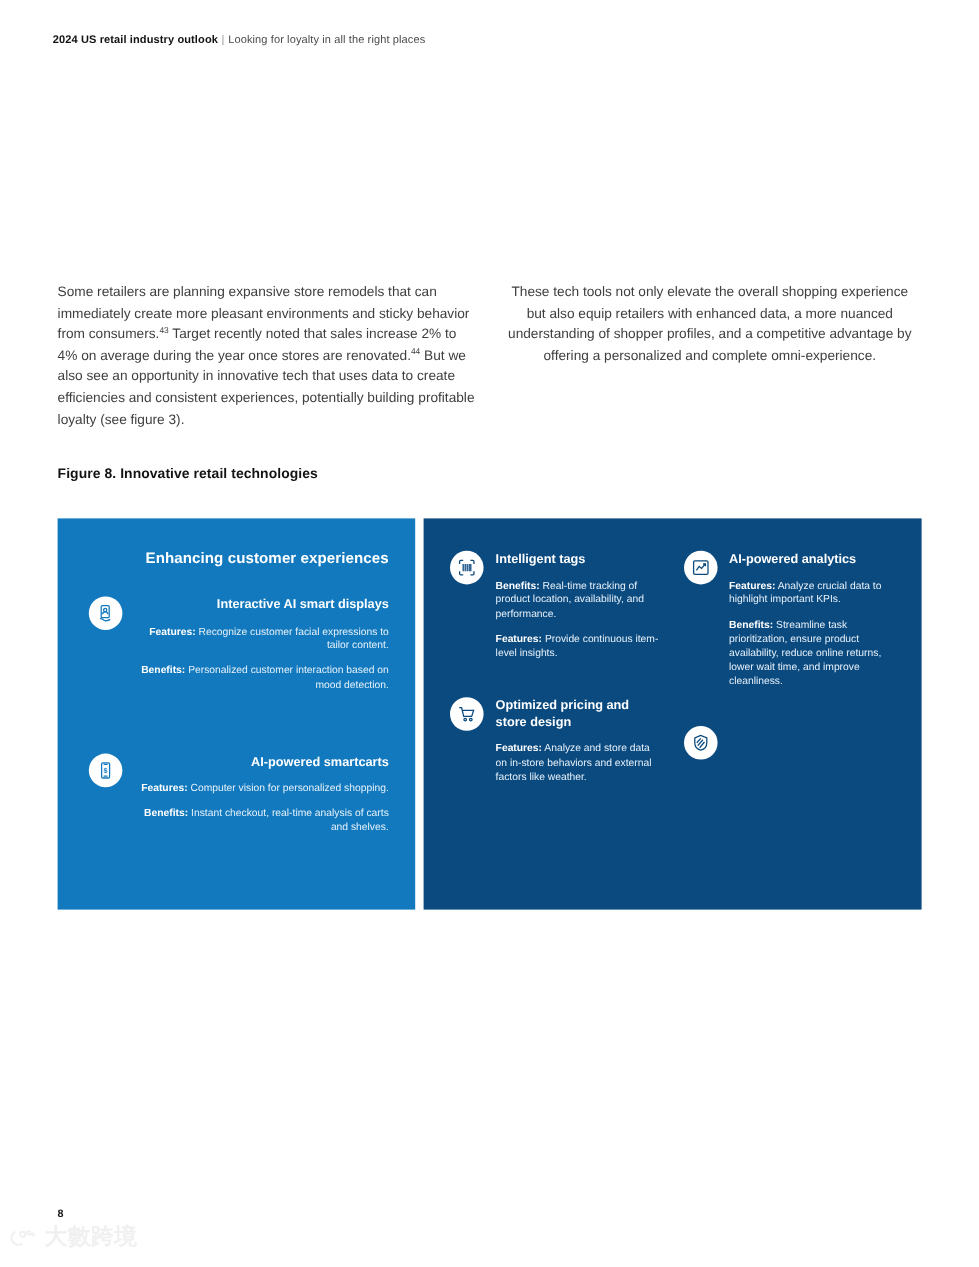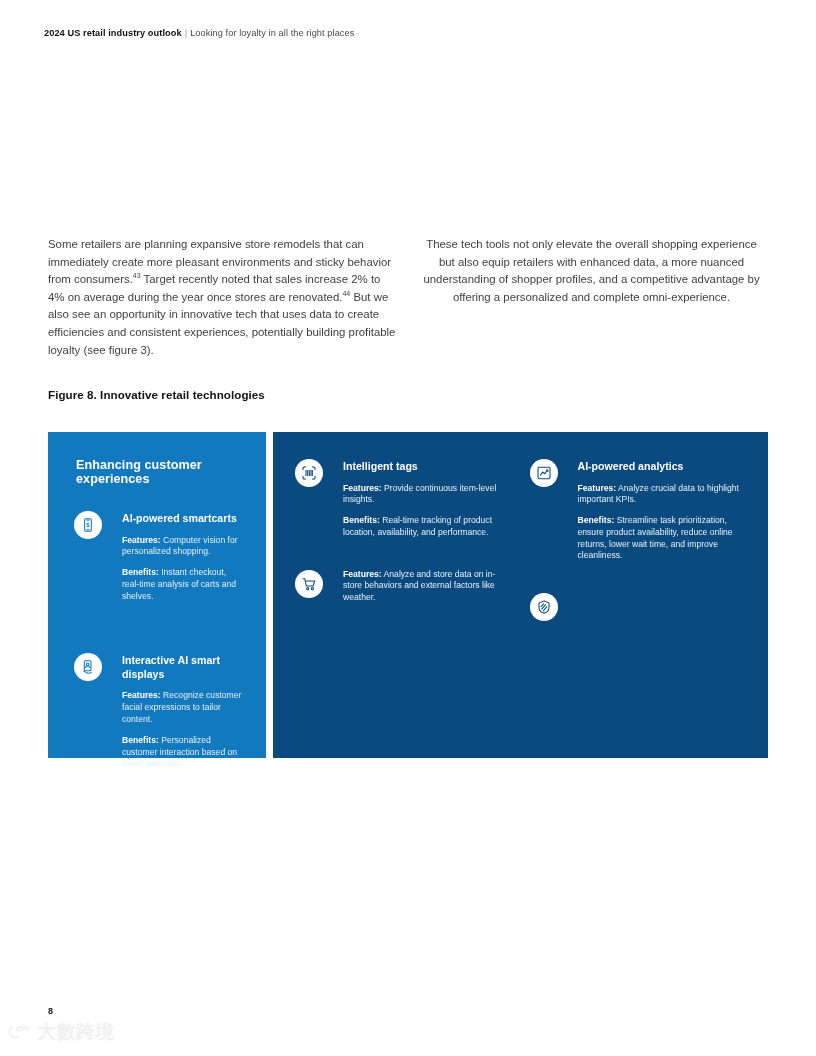--- a/index.html
+++ b/index.html
@@ -87,22 +87,23 @@
     width: 720px;
     height: 326px;
     display: flex;
     gap: 7px;
   }
   .panel {
     box-sizing: border-box;
     padding: 26px 22px 20px 22px;
   }
   .panel-left {
-    width: 218px;
+    width: 298px;
     background: #1279be;
+    text-align: right;
   }
   .panel-right {
     flex: 1;
     background: #0b4a7f;
   }
   .panel-title {
     color: #ffffff;
     font-weight: bold;
     font-size: 12.6px;
     margin: 0 0 24px 0;
@@ -124,21 +125,21 @@
   }
   .items-col-left-panel {
     display: flex;
     flex-direction: column;
     gap: 50px;
     padding-left: 4px;
   }
 
   .item {
     display: flex;
-    gap: 20px;
+    gap: 10px;
     align-items: flex-start;
   }
   .badge {
     flex: 0 0 auto;
     width: 28px;
     height: 28px;
     border-radius: 50%;
     background: #ffffff;
     display: flex;
     align-items: center;
@@ -220,50 +221,50 @@
   <div class="col col-right">These tech tools not only elevate the overall shopping experience but also equip retailers with enhanced data, a more nuanced understanding of shopper profiles, and a competitive advantage by offering a personalized and complete omni-experience.</div>
 
   <div class="fig-caption">Figure 8. Innovative retail technologies</div>
 
   <div class="figure">
 
     <div class="panel panel-left">
       <div class="panel-title">Enhancing customer experiences</div>
 
       <div class="items-col-left-panel">
+
+        <div class="item">
+          <span class="badge">
+            <svg width="16" height="16" viewBox="0 0 24 24" stroke-width="1.6">
+              <rect x="6.5" y="2.5" width="10" height="15" rx="1.5"></rect>
+              <circle cx="11.5" cy="8" r="2"></circle>
+              <path d="M8.2 13.4c0-1.8 1.5-3 3.3-3s3.3 1.2 3.3 3"></path>
+              <path d="M5 18.5c2 0 3.5 1 5 2.2 1.6 1.2 5.5 1 7.5-1.2"></path>
+            </svg>
+          </span>
+          <div class="item-body">
+            <div class="item-title">Interactive AI smart displays</div>
+            <div class="item-line"><span class="lbl">Features:</span><span> Recognize customer facial expressions to tailor content.</span></div>
+            <div class="item-line"><span class="lbl">Benefits:</span><span> Personalized customer interaction based on mood detection.</span></div>
+          </div>
+        </div>
 
         <div class="item">
           <span class="badge">
             <svg width="16" height="16" viewBox="0 0 24 24" stroke-width="1.6">
               <rect x="7" y="2.5" width="10" height="19" rx="1.6"></rect>
               <text x="12" y="15.2" font-size="9" font-family="Liberation Sans, sans-serif" text-anchor="middle" stroke="none" fill="#1279be" font-weight="bold">$</text>
               <line x1="9.5" y1="4.6" x2="14.5" y2="4.6"></line>
               <line x1="9.5" y1="19.2" x2="14.5" y2="19.2"></line>
             </svg>
           </span>
           <div class="item-body">
             <div class="item-title">AI-powered smartcarts</div>
             <div class="item-line"><span class="lbl">Features:</span><span> Computer vision for personalized shopping.</span></div>
             <div class="item-line"><span class="lbl">Benefits:</span><span> Instant checkout, real-time analysis of carts and shelves.</span></div>
-          </div>
-        </div>
-
-        <div class="item">
-          <span class="badge">
-            <svg width="16" height="16" viewBox="0 0 24 24" stroke-width="1.6">
-              <rect x="6.5" y="2.5" width="10" height="15" rx="1.5"></rect>
-              <circle cx="11.5" cy="8" r="2"></circle>
-              <path d="M8.2 13.4c0-1.8 1.5-3 3.3-3s3.3 1.2 3.3 3"></path>
-              <path d="M5 18.5c2 0 3.5 1 5 2.2 1.6 1.2 5.5 1 7.5-1.2"></path>
-            </svg>
-          </span>
-          <div class="item-body">
-            <div class="item-title">Interactive AI smart displays</div>
-            <div class="item-line"><span class="lbl">Features:</span><span> Recognize customer facial expressions to tailor content.</span></div>
-            <div class="item-line"><span class="lbl">Benefits:</span><span> Personalized customer interaction based on mood detection.</span></div>
           </div>
         </div>
 
       </div>
     </div>
 
     <div class="panel panel-right">
 
       <div class="items-2col">
 
@@ -278,34 +279,35 @@
                 <path d="M7.5 21h-3A1.5 1.5 0 0 1 3 19.5v-3"></path>
                 <line x1="7.5" y1="7.5" x2="7.5" y2="16.5"></line>
                 <line x1="10" y1="7.5" x2="10" y2="16.5"></line>
                 <line x1="12.5" y1="7.5" x2="12.5" y2="16.5"></line>
                 <line x1="15" y1="7.5" x2="15" y2="16.5"></line>
                 <line x1="17" y1="7.5" x2="17" y2="16.5"></line>
               </svg>
             </span>
             <div class="item-body">
               <div class="item-title">Intelligent tags</div>
+              <div class="item-line"><span class="lbl">Benefits:</span><span> Real-time tracking of product location, availability, and performance.</span></div>
               <div class="item-line"><span class="lbl">Features:</span><span> Provide continuous item-level insights.</span></div>
-              <div class="item-line"><span class="lbl">Benefits:</span><span> Real-time tracking of product location, availability, and performance.</span></div>
             </div>
           </div>
 
           <div class="item">
             <span class="badge">
               <svg width="16" height="16" viewBox="0 0 24 24" stroke-width="1.6">
                 <path d="M2.5 4h3l2.6 11h10l2.4-7.5H7"></path>
                 <circle cx="10" cy="19" r="1.6"></circle>
                 <circle cx="17" cy="19" r="1.6"></circle>
               </svg>
             </span>
             <div class="item-body">
+              <div class="item-title">Optimized pricing and store design</div>
               <div class="item-line"><span class="lbl">Features:</span><span> Analyze and store data on in-store behaviors and external factors like weather.</span></div>
             </div>
           </div>
 
         </div>
 
         <div class="items-col">
 
           <div class="item">
             <span class="badge">

